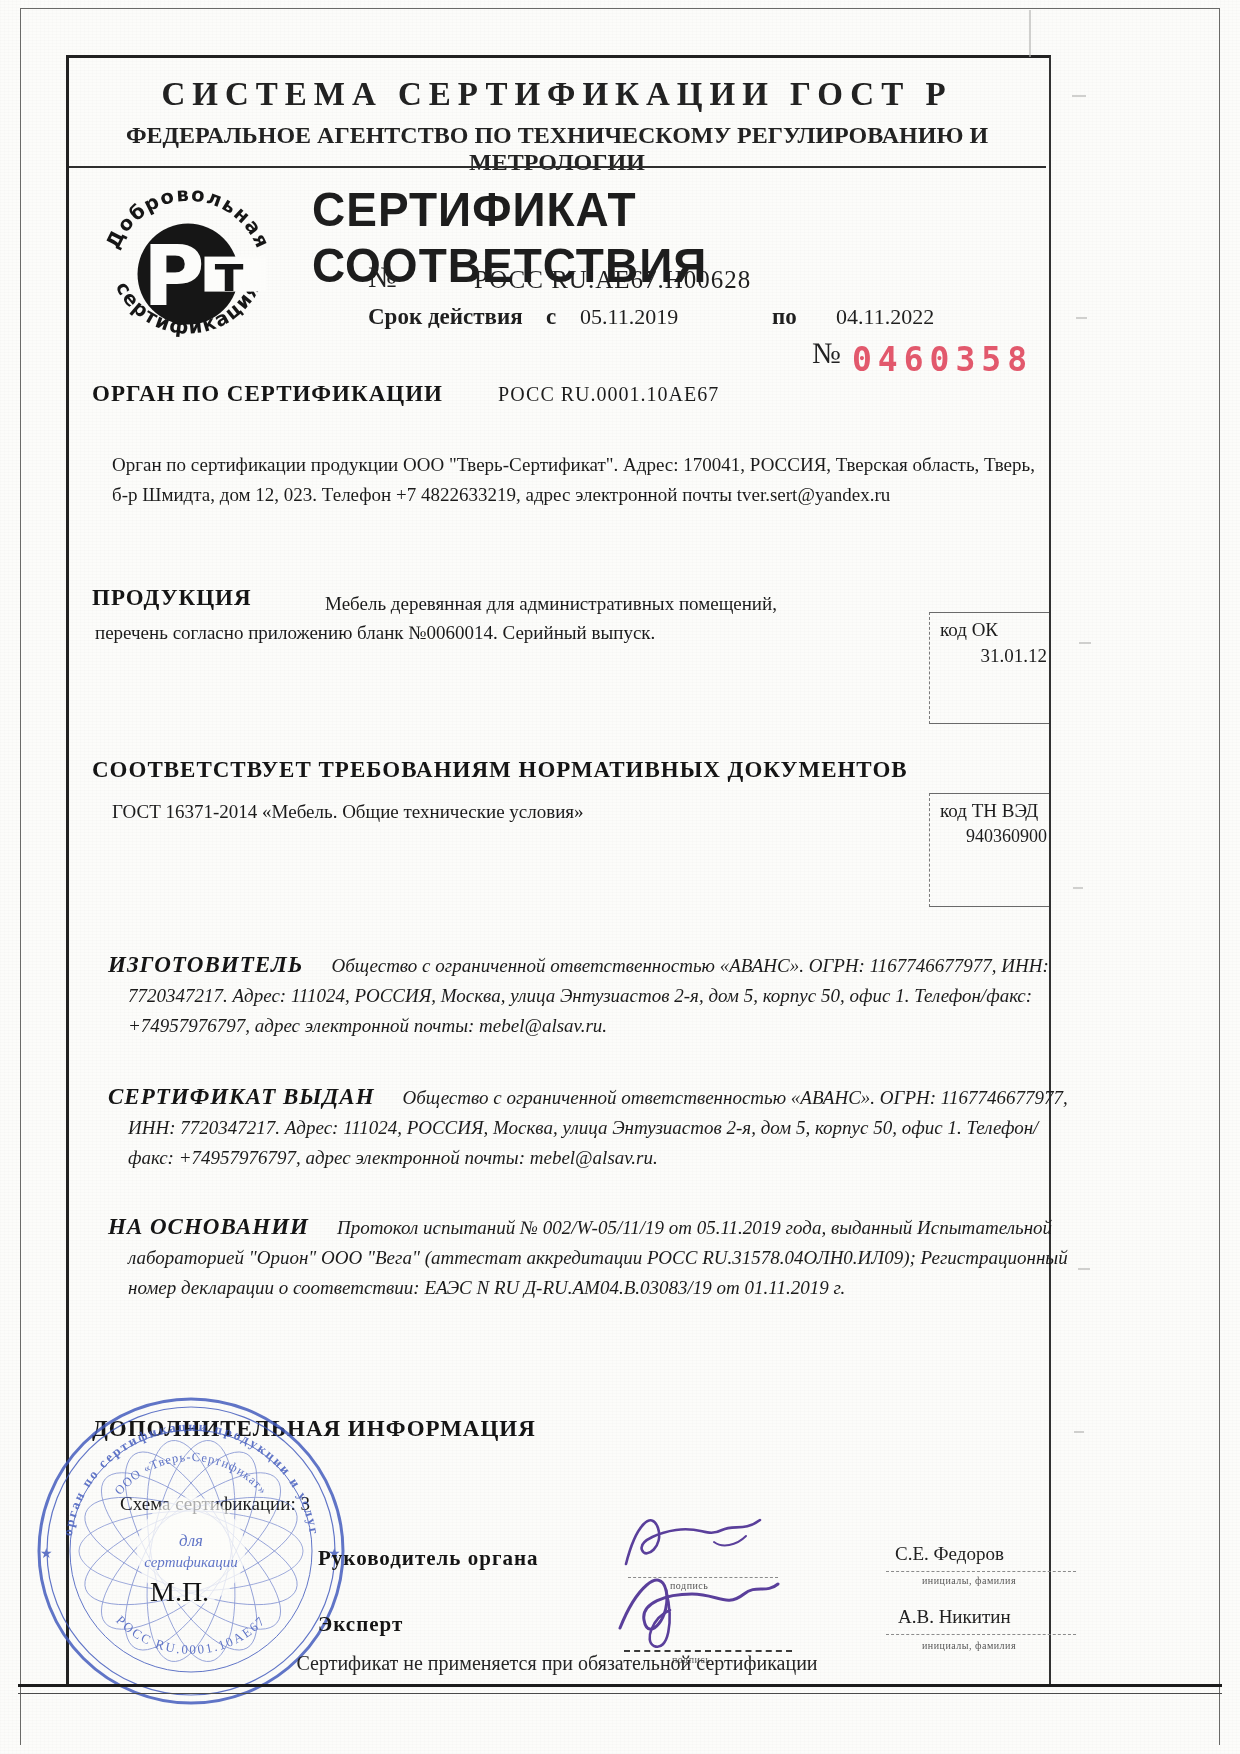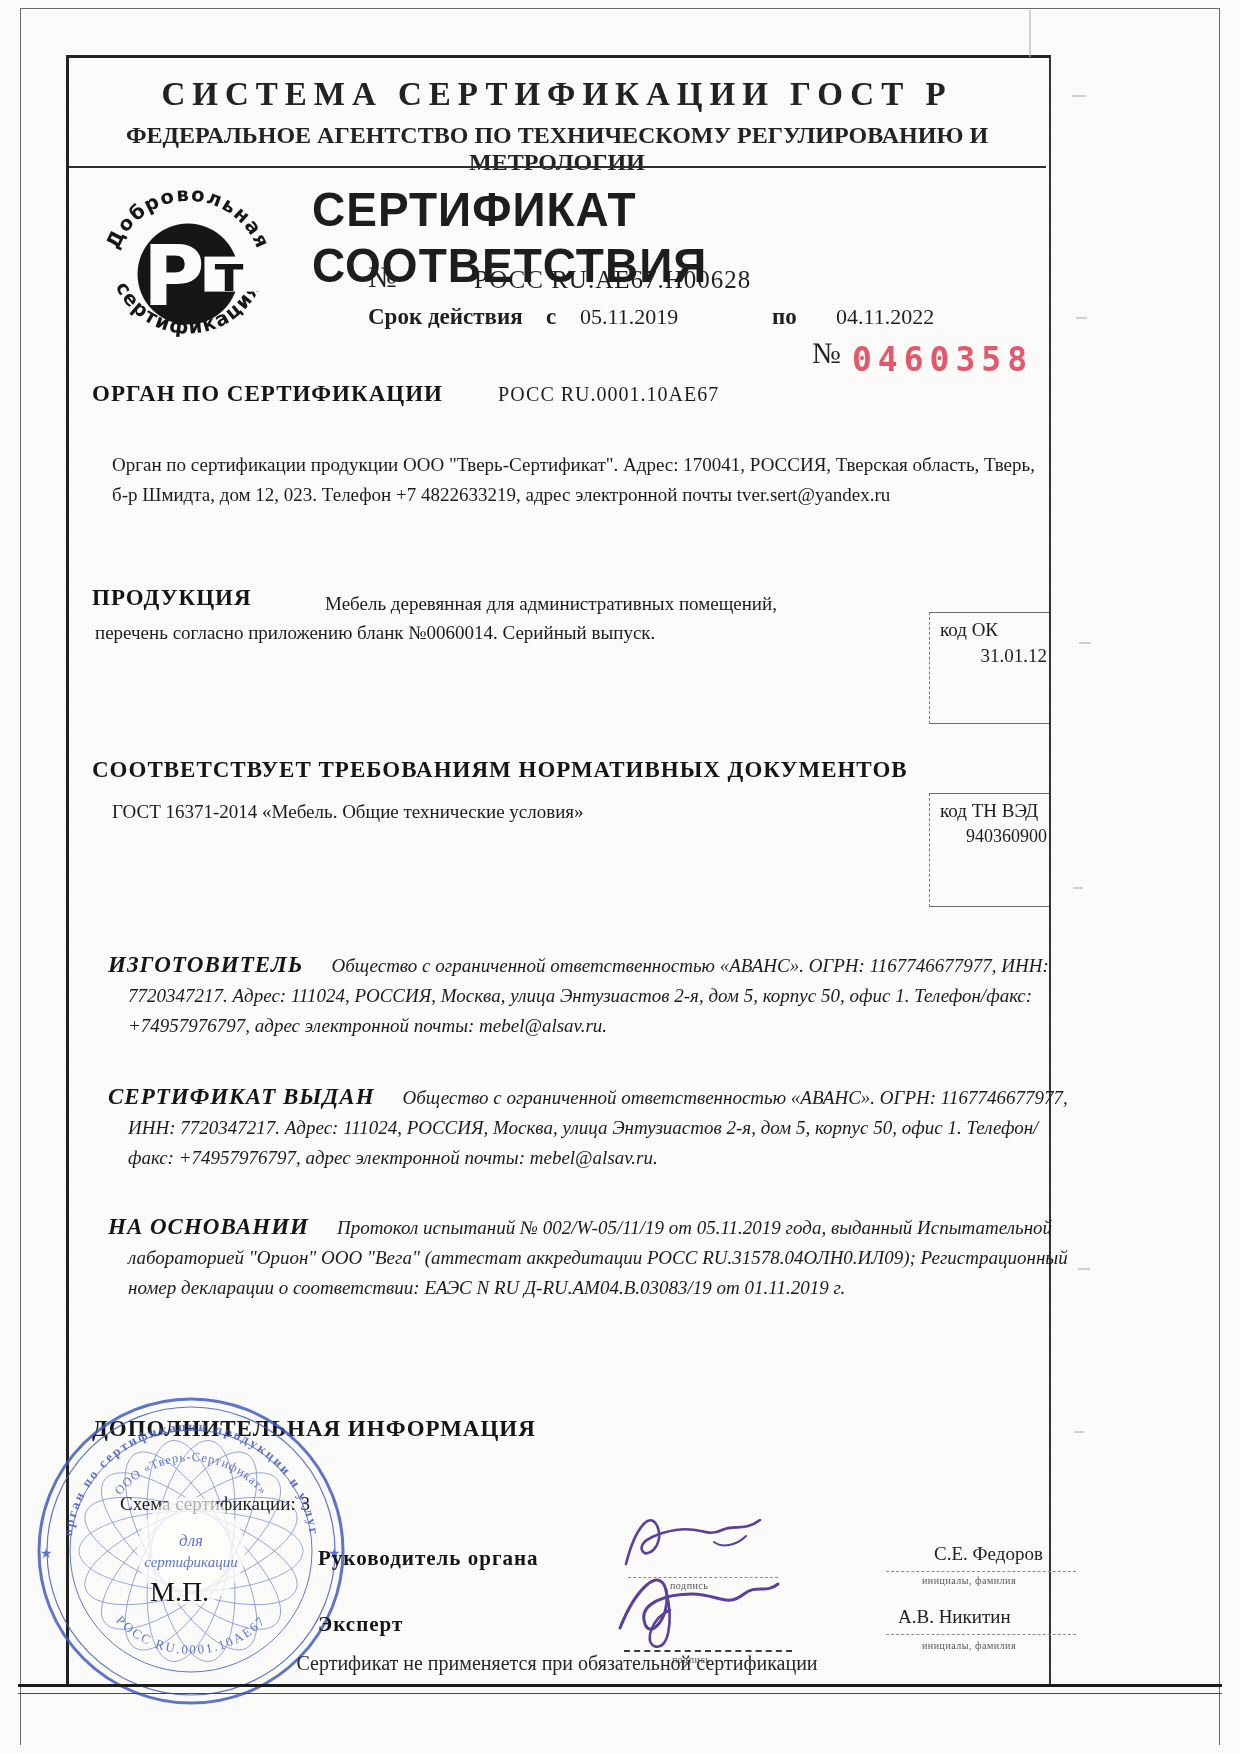--- a/index.html
+++ b/index.html
@@ -196,21 +196,21 @@
 
   <div class="abs sec-h role-head">Руководитель органа</div>
   <svg class="abs" style="left:618px;top:1506px;" width="160" height="72" viewBox="0 0 160 72">
     <g stroke="#5a3f9b" fill="none" stroke-linecap="round">
       <path d="M 8,58 C 18,18 34,4 40,22 C 46,40 28,54 24,44 C 20,34 44,26 58,24 C 84,20 88,32 104,24 C 116,18 126,26 142,14" stroke-width="2.6"></path>
       <path d="M 96,36 C 104,42 118,40 128,30" stroke-width="2"></path>
     </g>
   </svg>
   <div class="abs sig-line" style="left:628px;top:1577px;width:150px;"></div>
   <div class="abs tiny-label" style="left:670px;top:1580px;">подпись</div>
-  <div class="abs name-t" style="left:934px;top:1543px;">С.Е. Федоров</div>
+  <div class="abs name-t" style="left:895px;top:1543px;">С.Е. Федоров</div>
   <div class="abs sig-line" style="left:886px;top:1571px;width:190px;"></div>
   <div class="abs tiny-label" style="left:922px;top:1575px;">инициалы, фамилия</div>
 
   <div class="abs sec-h role-expert">Эксперт</div>
   <svg class="abs" style="left:608px;top:1558px;" width="178" height="100" viewBox="0 0 178 100">
     <g stroke="#5a3f9b" fill="none" stroke-linecap="round">
       <path d="M 12,70 C 28,30 52,8 58,32 C 64,58 40,86 36,62 C 33,45 58,36 84,36 C 110,36 118,50 136,36 C 148,26 158,36 170,26" stroke-width="3"></path>
       <path d="M 58,32 C 66,64 60,94 46,88 C 36,83 44,60 62,52" stroke-width="2.6"></path>
     </g>
   </svg>

